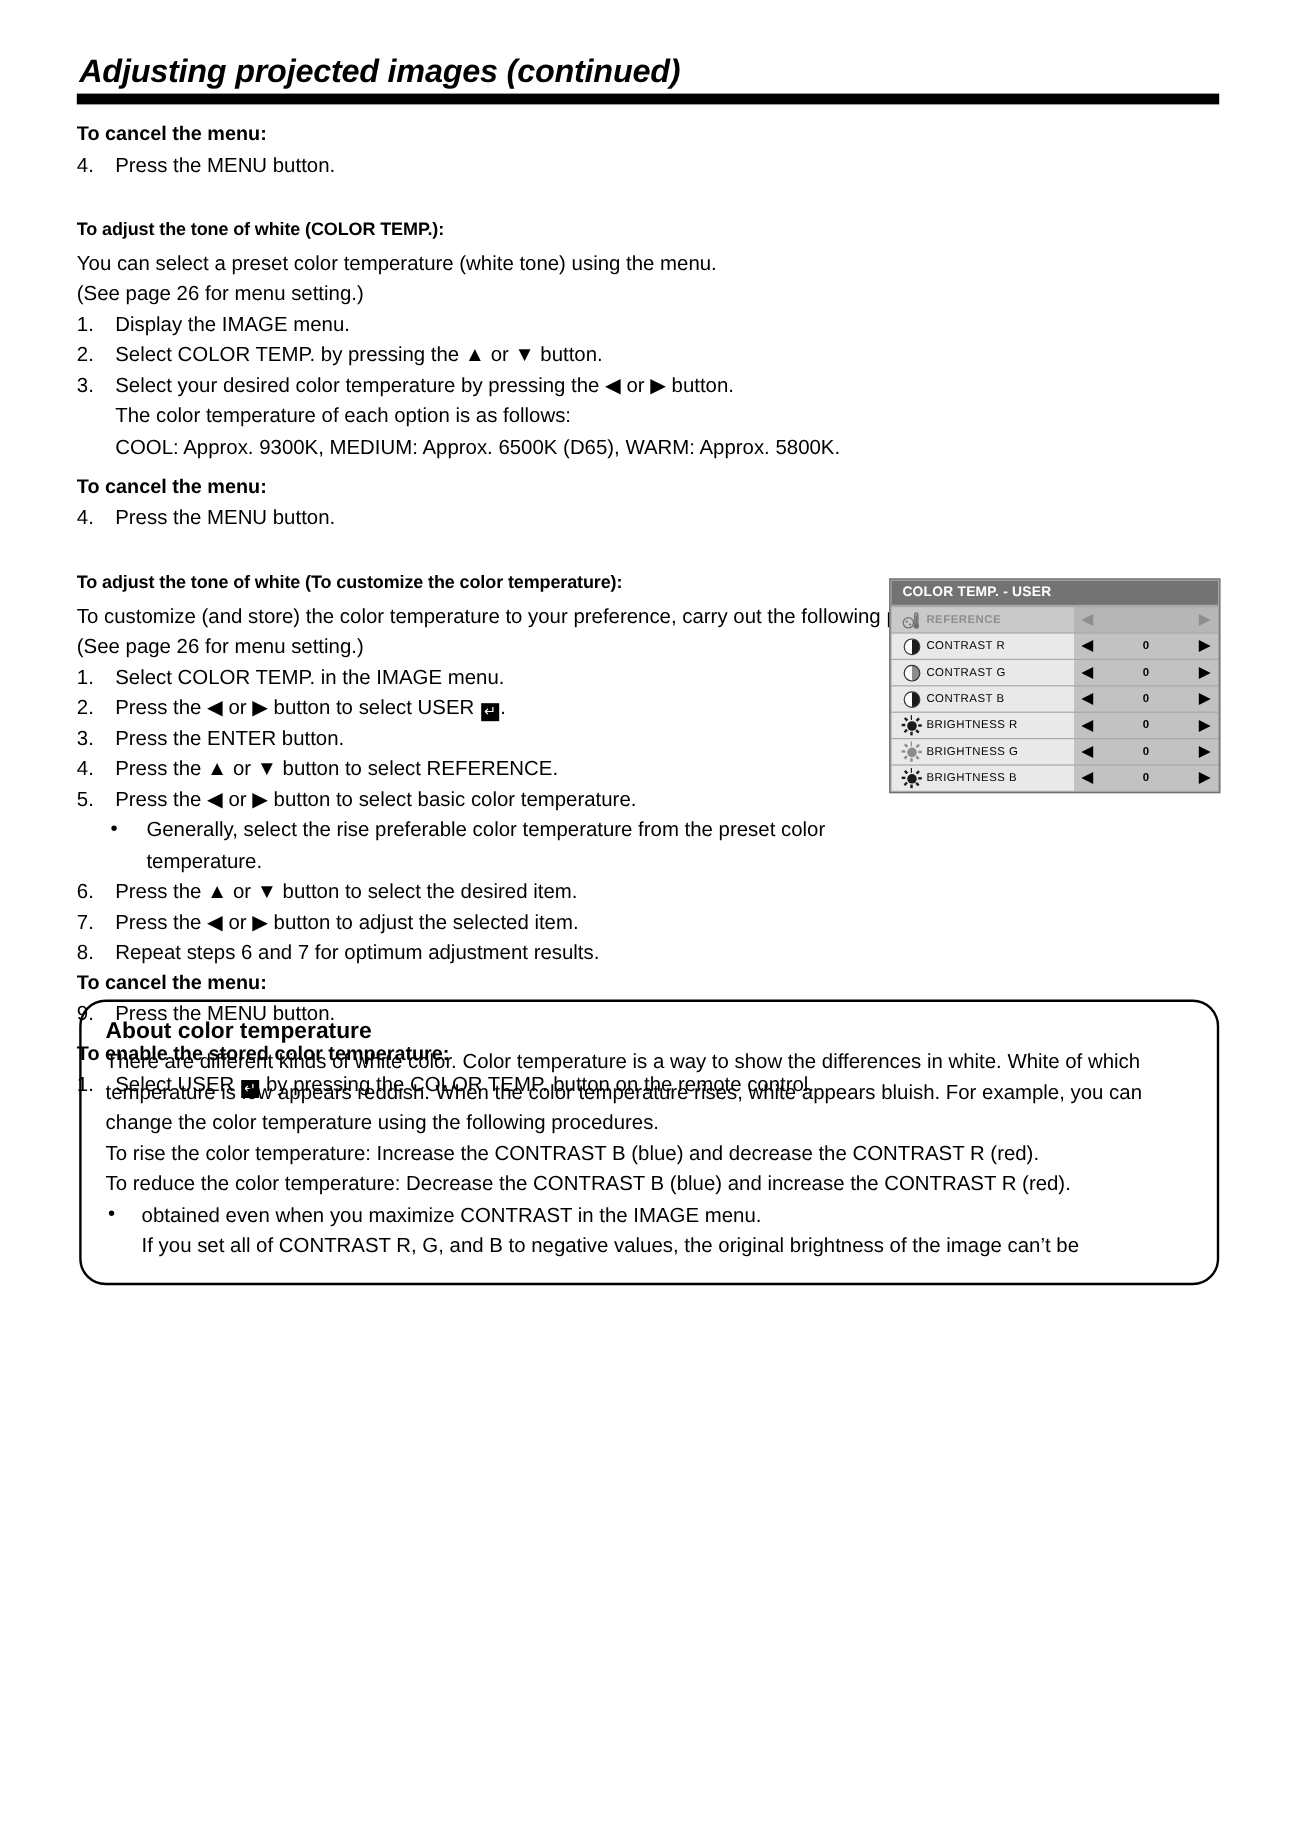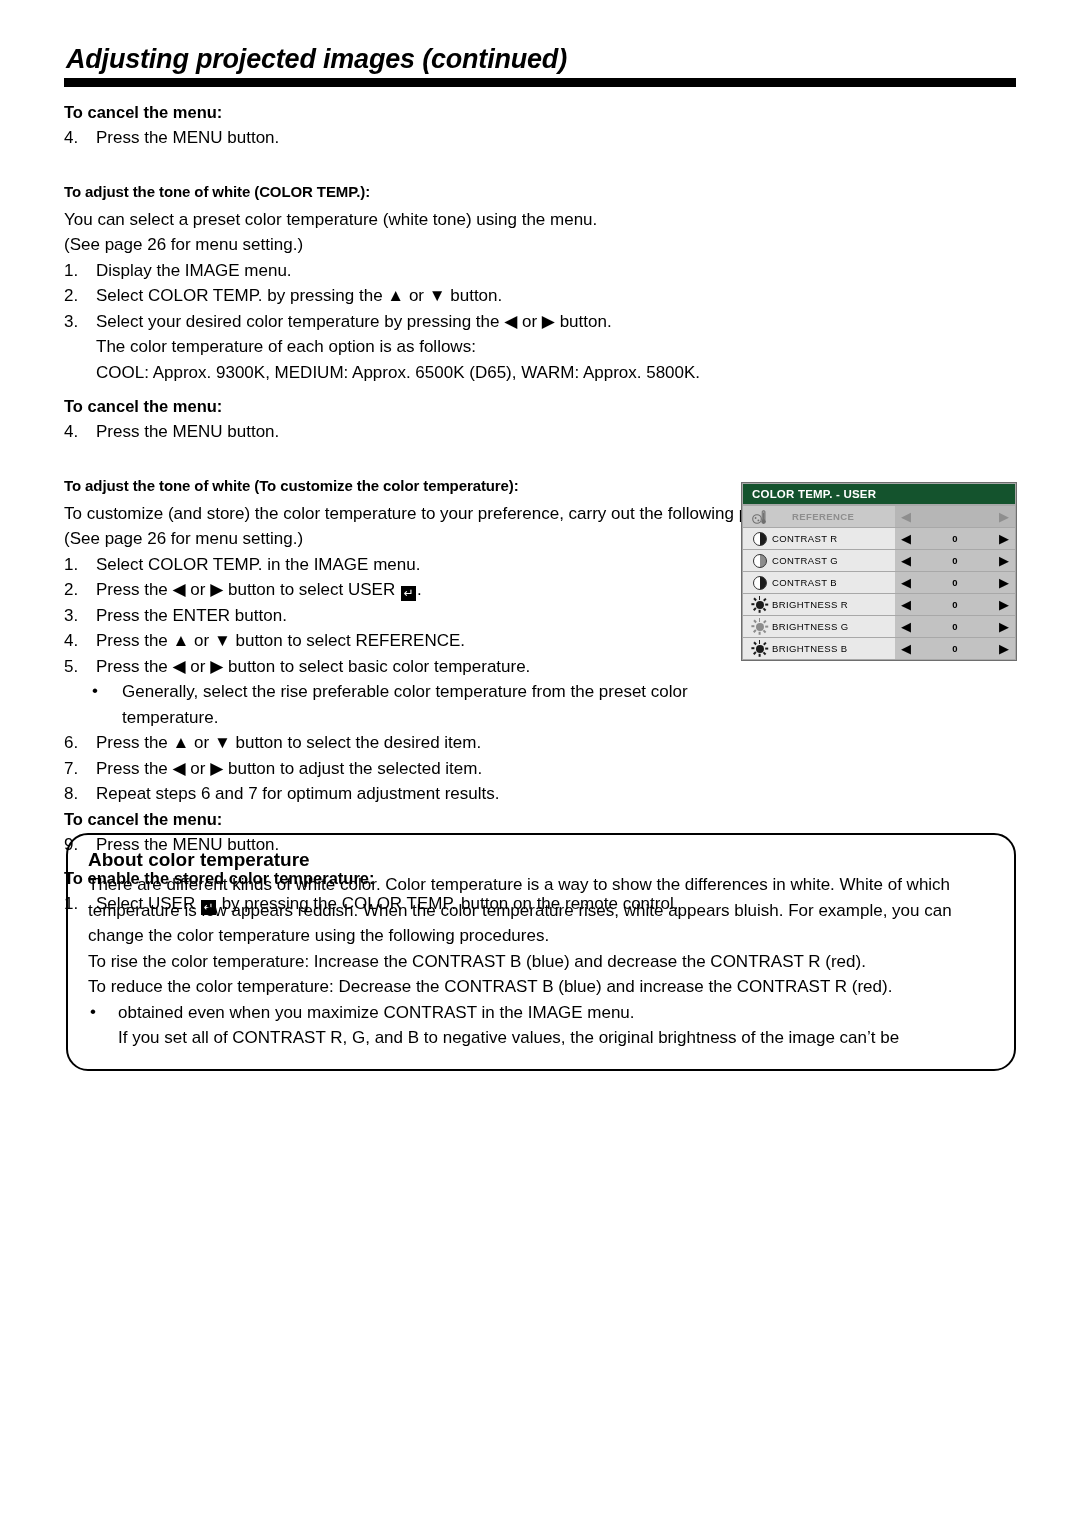--- a/index.html
+++ b/index.html
@@ -138,21 +138,21 @@
     left: 741px;
     top: 482px;
     width: 276px;
     background: #a8a8a8;
     border: 1px solid #6e6e6e;
     padding: 1px;
     box-sizing: border-box;
     font-size: 9.5px;
   }
   .osd-title {
-    background: #14532d;
+    background: #737373;
     color: #ffffff;
     font-weight: bold;
     font-size: 11.5px;
     letter-spacing: 0.2px;
     padding: 4px 0 4px 9px;
     border-bottom: 1px solid #a8a8a8;
   }
   .osd-row {
     display: flex;
     align-items: stretch;
@@ -160,21 +160,21 @@
     margin-top: 1px;
   }
   .osd-label {
     width: 152px;
     background: #e9e9e9;
     display: flex;
     align-items: center;
     box-sizing: border-box;
     padding-left: 4px;
   }
-  .osd-row.ref .osd-label { background: #c9c9c9; gap: 20px; }
+  .osd-row.ref .osd-label { background: #c9c9c9; }
   .osd-ico {
     width: 25px;
     height: 17px;
     flex: 0 0 25px;
     display: flex;
     align-items: center;
     justify-content: center;
   }
   .osd-name {
     font-weight: normal;

